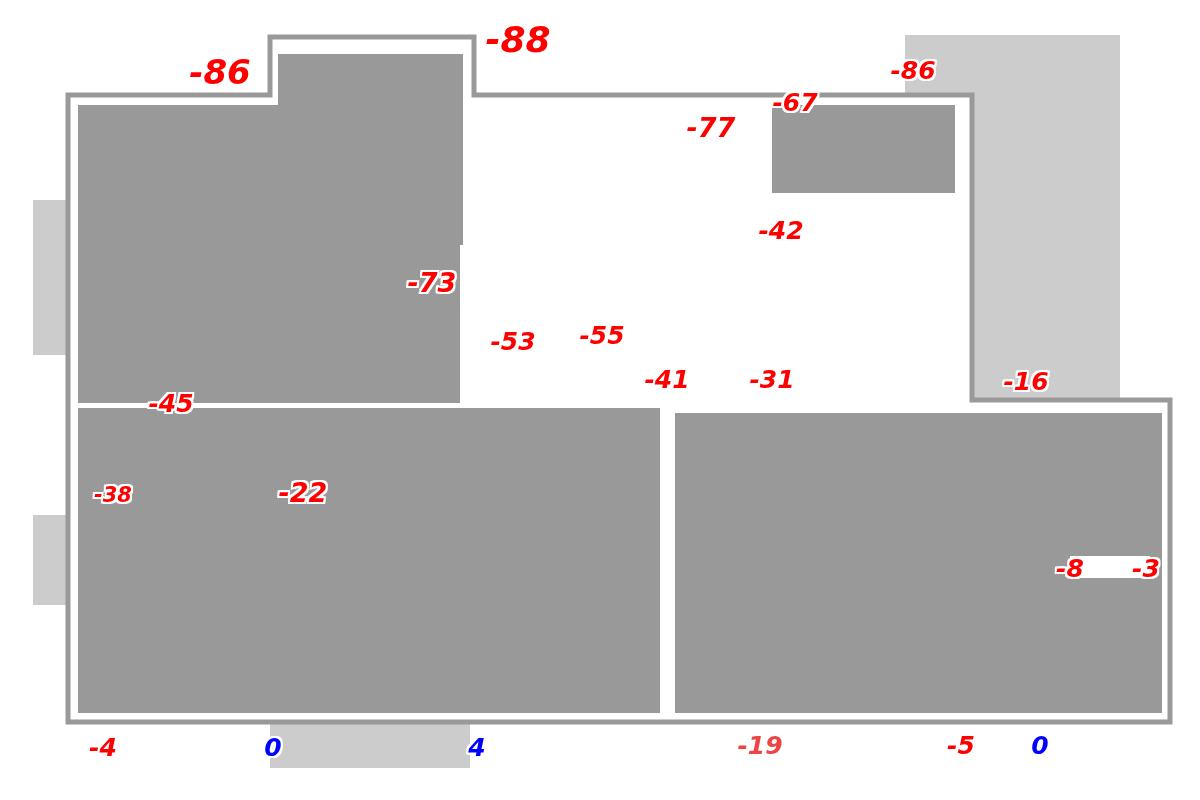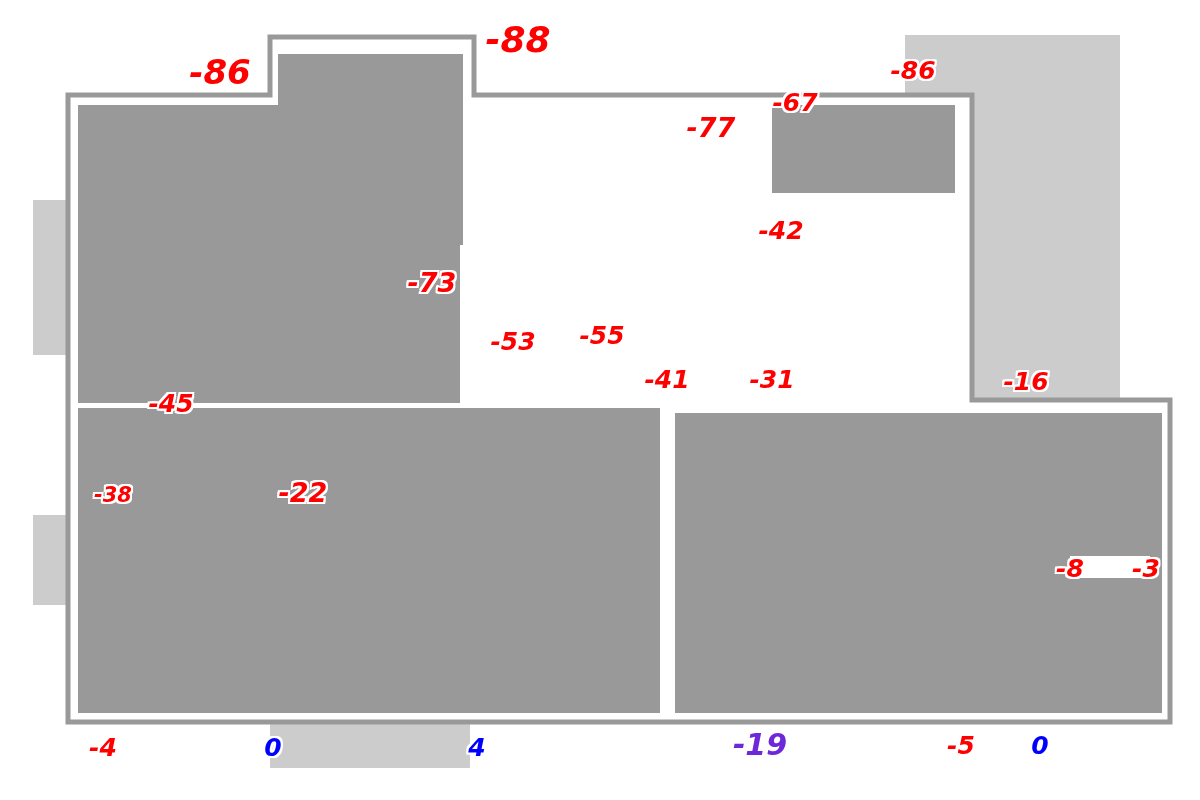--- a/index.html
+++ b/index.html
@@ -88,18 +88,18 @@
       <div class="label lbl-neg" style="left: 772px; top: 379px; font-size: 25px; color: rgb(255, 0, 0);">-31</div>
       <div class="label lbl-neg" style="left: 1026px; top: 381px; font-size: 25px; color: rgb(255, 0, 0);">-16</div>
       <div class="label lbl-neg" style="left: 171px; top: 403px; font-size: 25px; color: rgb(255, 0, 0);">-45</div>
       <div class="label lbl-neg" style="left: 113px; top: 495px; font-size: 21px; color: rgb(255, 0, 0);">-38</div>
       <div class="label lbl-neg" style="left: 303px; top: 492px; font-size: 27px; color: rgb(255, 0, 0);">-22</div>
       <div class="label lbl-neg" style="left: 1070px; top: 568px; font-size: 25px; color: rgb(255, 0, 0);">-8</div>
       <div class="label lbl-neg" style="left: 1146px; top: 568px; font-size: 25px; color: rgb(255, 0, 0);">-3</div>
       <div class="label lbl-neg" style="left: 103px; top: 747px; font-size: 25px; color: rgb(255, 0, 0);">-4</div>
       <div class="label lbl-zero" style="left: 273px; top: 747px; font-size: 25px; color: rgb(0, 0, 255);">0</div>
       <div class="label lbl-neg" style="left: 477px; top: 747px; font-size: 25px; color: rgb(0, 0, 255);">4</div>
-      <div class="label lbl-neg" style="left: 760px; top: 745px; font-size: 30px; color: #6d28d9;">-19</div>
+      <div class="label lbl-neg" style="left: 760px; top: 745px; font-size: 25px; color: #ef4444;">-19</div>
       <div class="label lbl-neg" style="left: 961px; top: 745px; font-size: 25px; color: rgb(255, 0, 0);">-5</div>
       <div class="label lbl-zero" style="left: 1040px; top: 745px; font-size: 25px; color: rgb(0, 0, 255);">0</div>
     </div>
 
 </div>
 
 </body></html>

